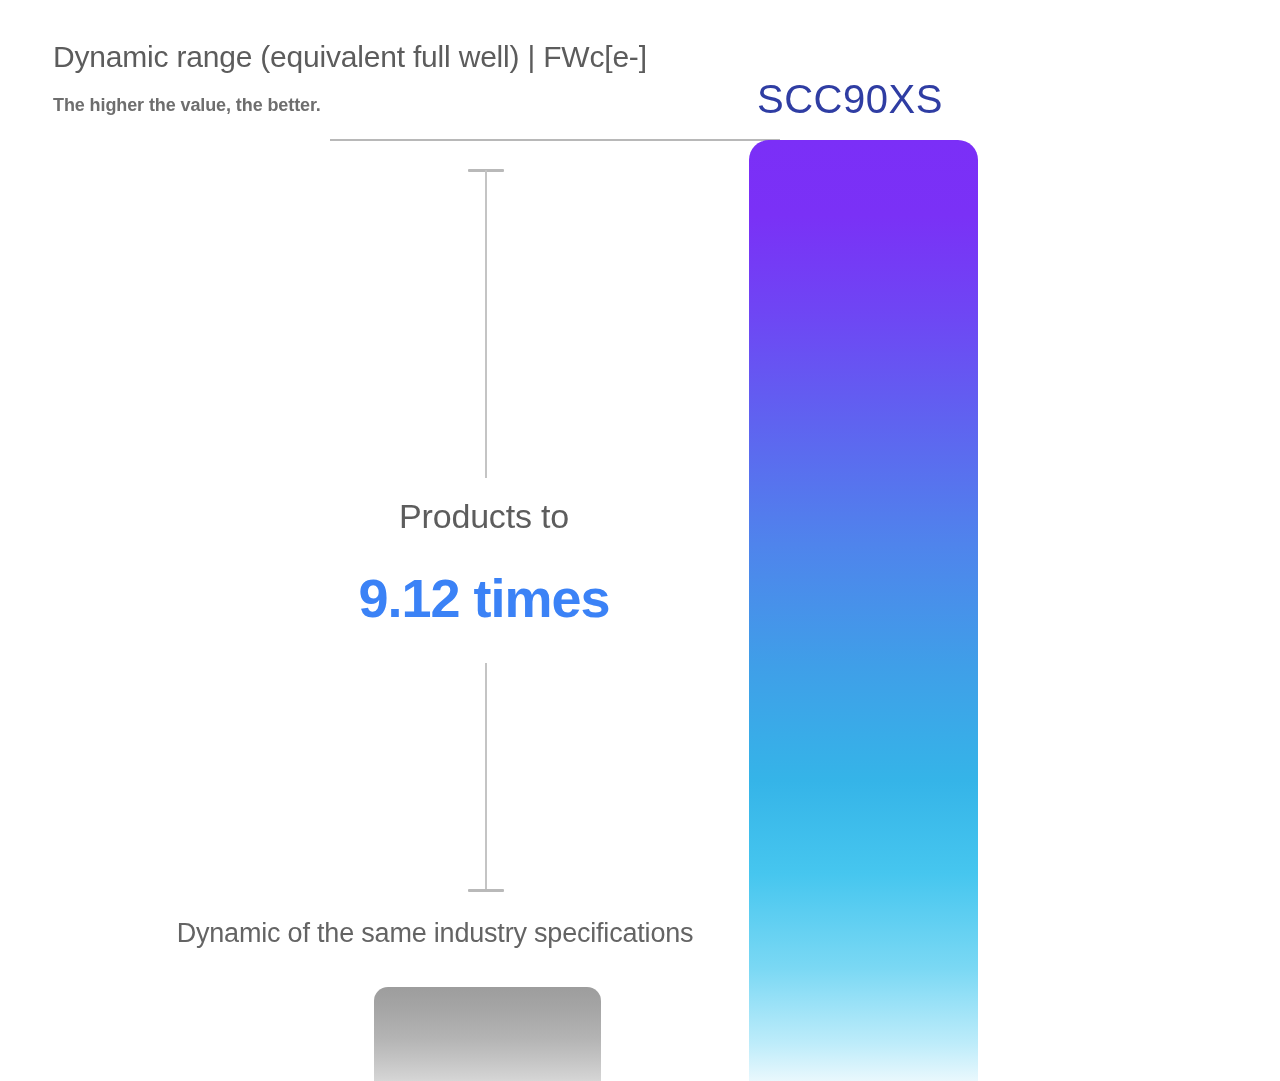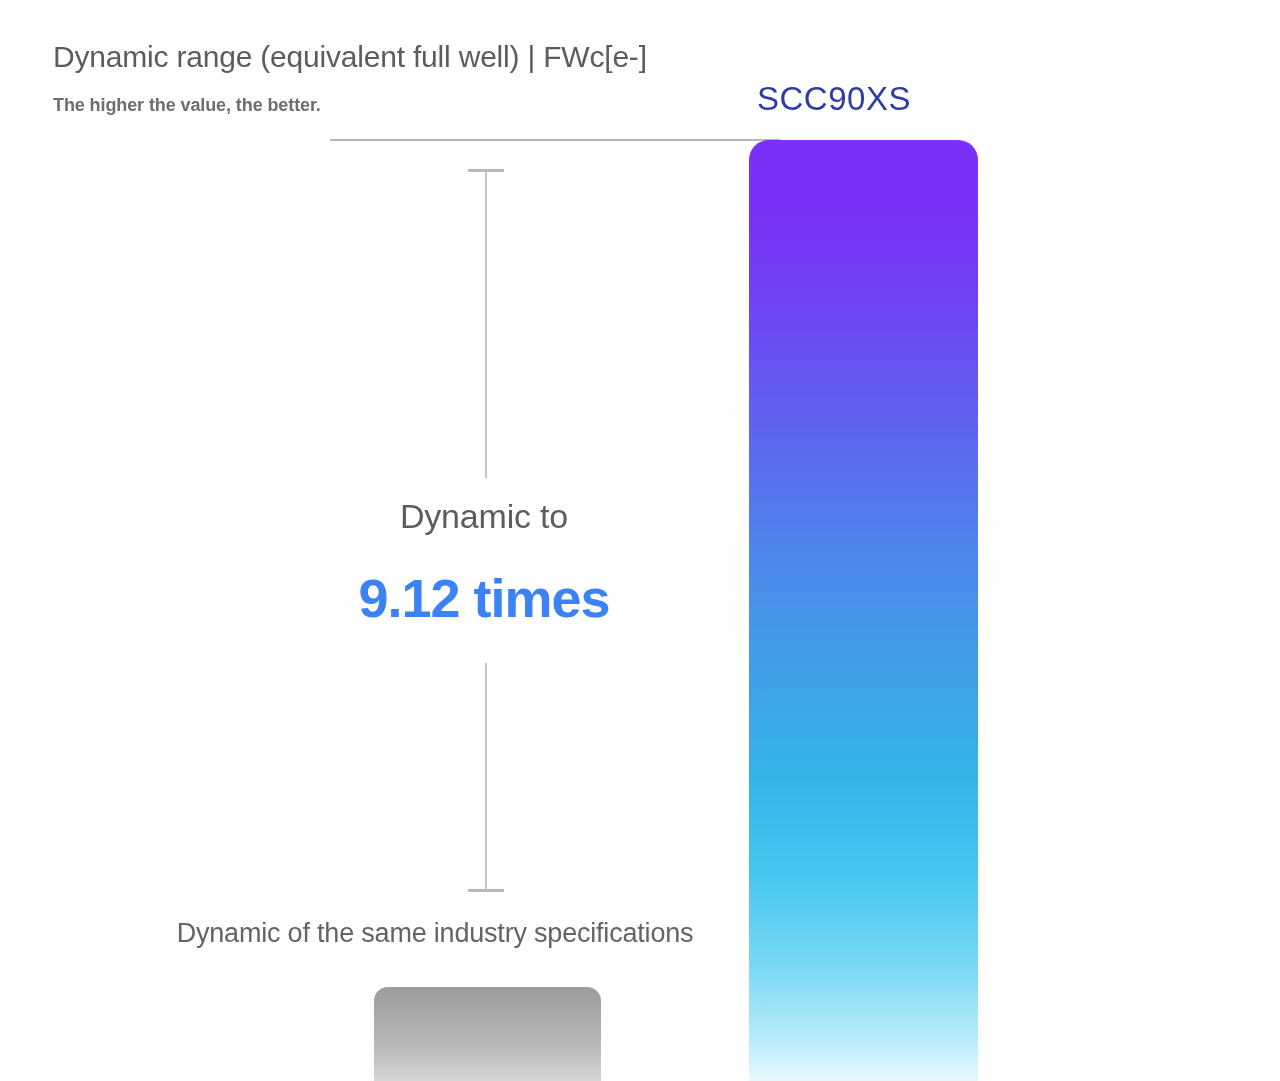--- a/index.html
+++ b/index.html
@@ -38,21 +38,21 @@
     line-height: 24px;
     color: #6e6e6e;
     font-weight: 700;
     letter-spacing: -0.1px;
     white-space: nowrap;
   }
   #product-name {
     position: absolute;
     left: 757px;
     top: 76px;
-    font-size: 33px;
+    font-size: 40px;
     line-height: 46px;
     color: #2f3da3;
     letter-spacing: 0.5px;
     white-space: nowrap;
     font-weight: 400;
     text-align: center;
   }
 
   
   #top-reference-line {
@@ -178,19 +178,19 @@
 
   <div id="highlight-bar"></div>
 
   <div id="baseline-bar"></div>
 
   <div id="measure-cap-top" class="measure-cap"></div>
   <div id="measure-segment-upper" class="measure-segment"></div>
   <div id="measure-segment-lower" class="measure-segment"></div>
   <div id="measure-cap-bottom" class="measure-cap"></div>
 
-  <div id="elevate-label">Dynamic to</div>
+  <div id="elevate-label">Products to</div>
 
   <div id="multiplier-value">9.12 times</div>
 
   <div id="baseline-caption">Dynamic of the same industry specifications</div>
 
 </div>
 
 </body></html>

